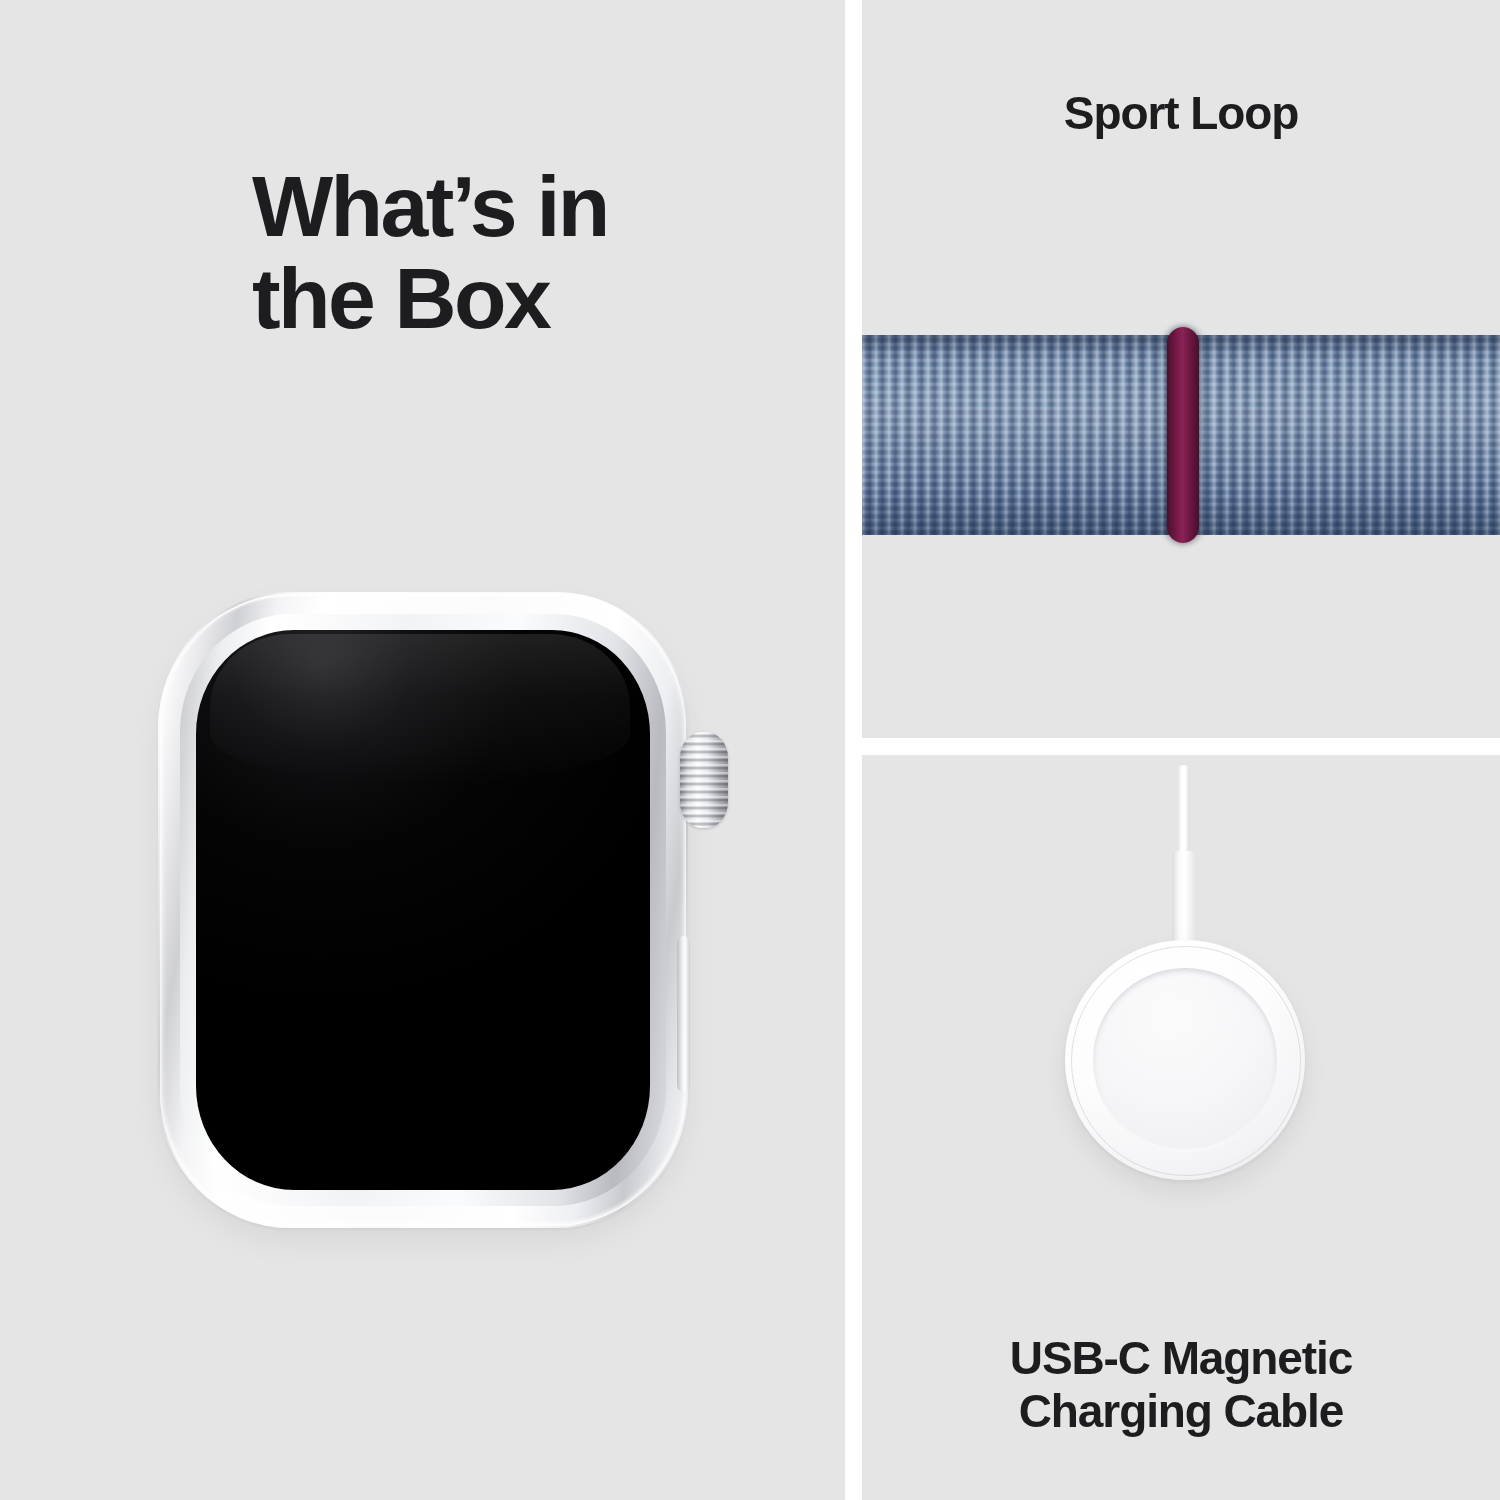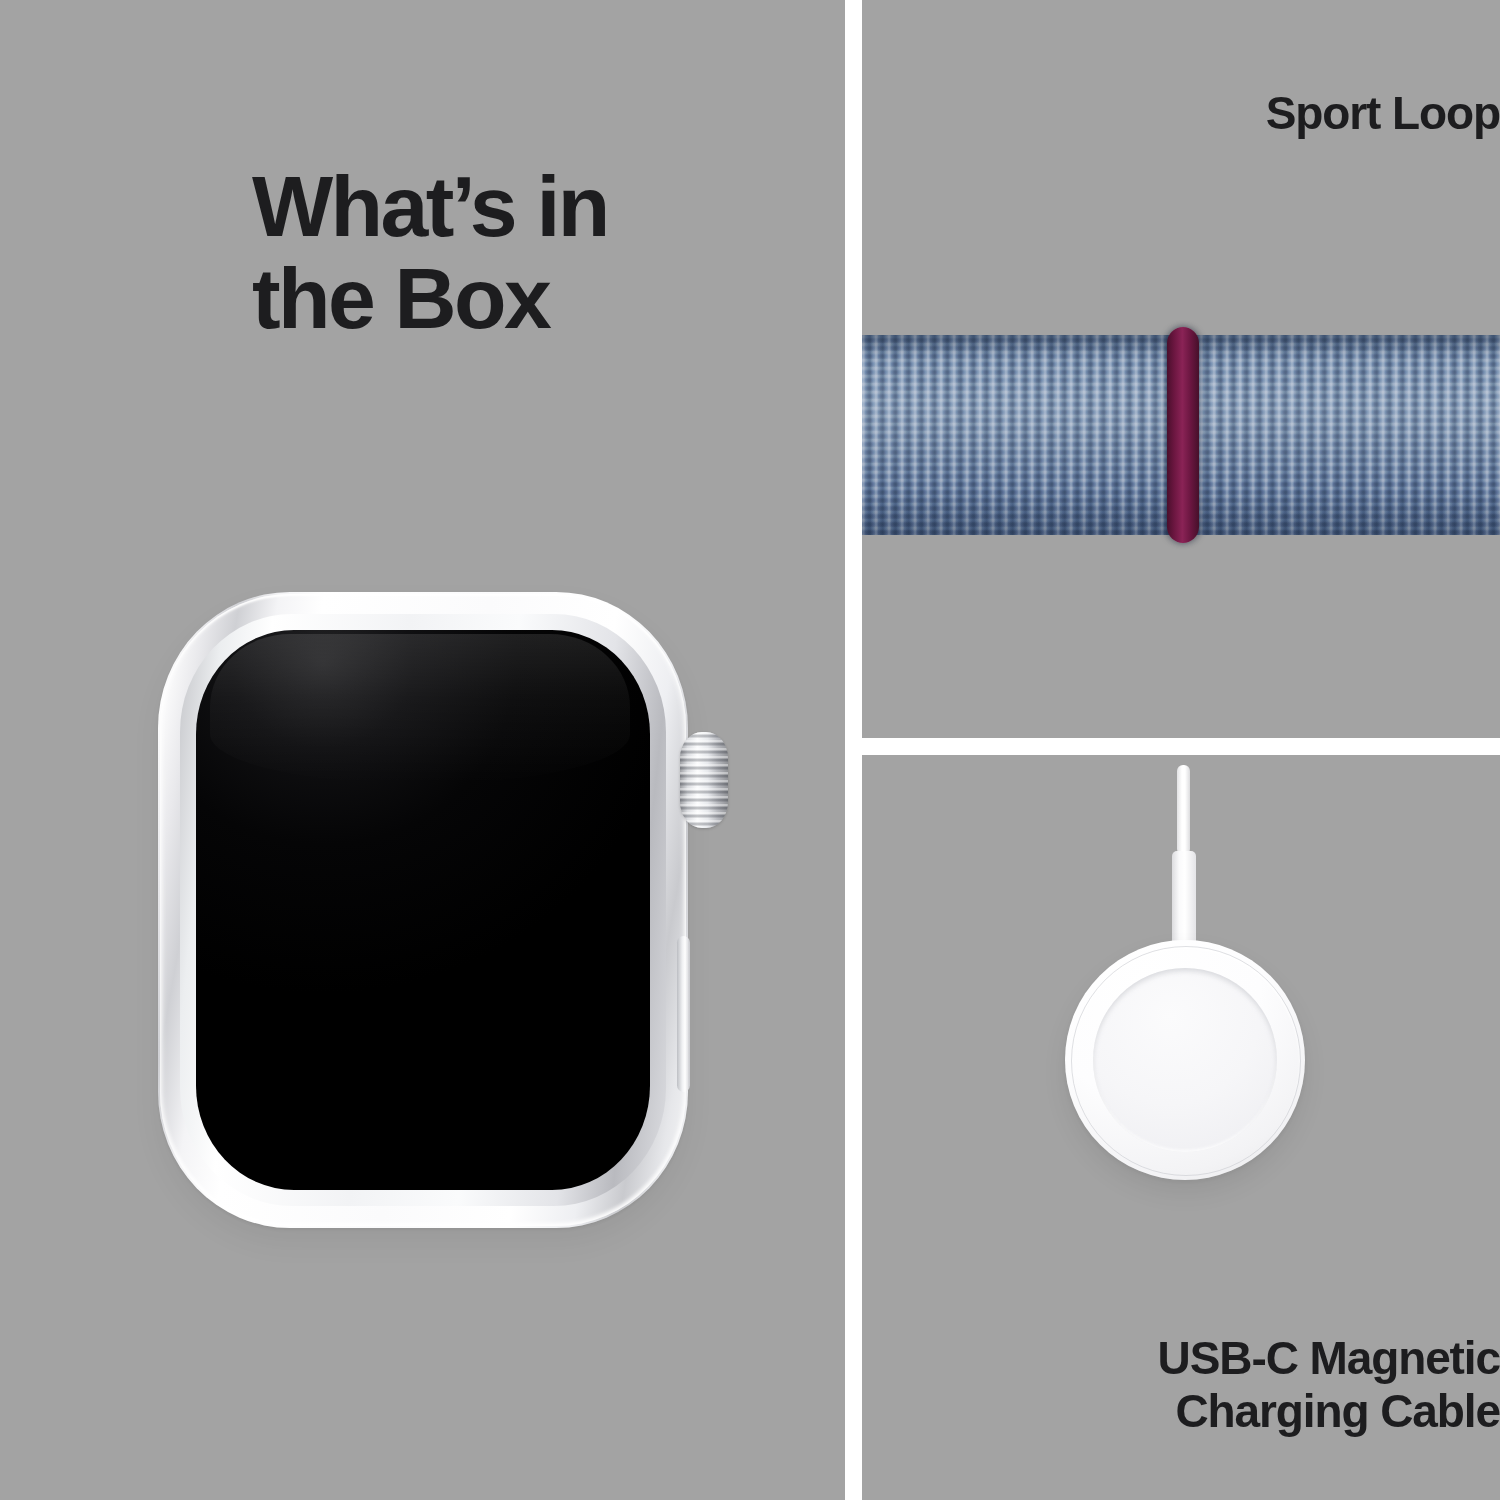--- a/index.html
+++ b/index.html
@@ -17,21 +17,21 @@
     position: relative;
     width: 1500px;
     height: 1500px;
     background: #ffffff;
     overflow: hidden;
   }
 
   
   .panel {
     position: absolute;
-    background: #a3a3a3;
+    background: #e5e5e5;
     overflow: hidden;
   }
   #panel-left   { left: 0;    top: 0;    width: 845px; height: 1500px; }
   #panel-band   { left: 862px; top: 0;   width: 638px; height: 738px; }
   #panel-cable  { left: 862px; top: 755px; width: 638px; height: 745px; }
 
   
   #headline {
     position: absolute;
     left: 252px;
@@ -41,21 +41,21 @@
     line-height: 1.07;
     font-weight: 700;
     letter-spacing: -2.6px;
     color: #1d1d1f;
     white-space: pre-line;
   }
 
   
   .caption {
     position: absolute;
-    text-align: right;
+    text-align: center;
     font-weight: 700;
     color: #1d1d1f;
     letter-spacing: -1.1px;
     white-space: pre-line;
   }
   #caption-band {
     left: 862px;
     top: 88px;
     width: 638px;
     font-size: 46px;

